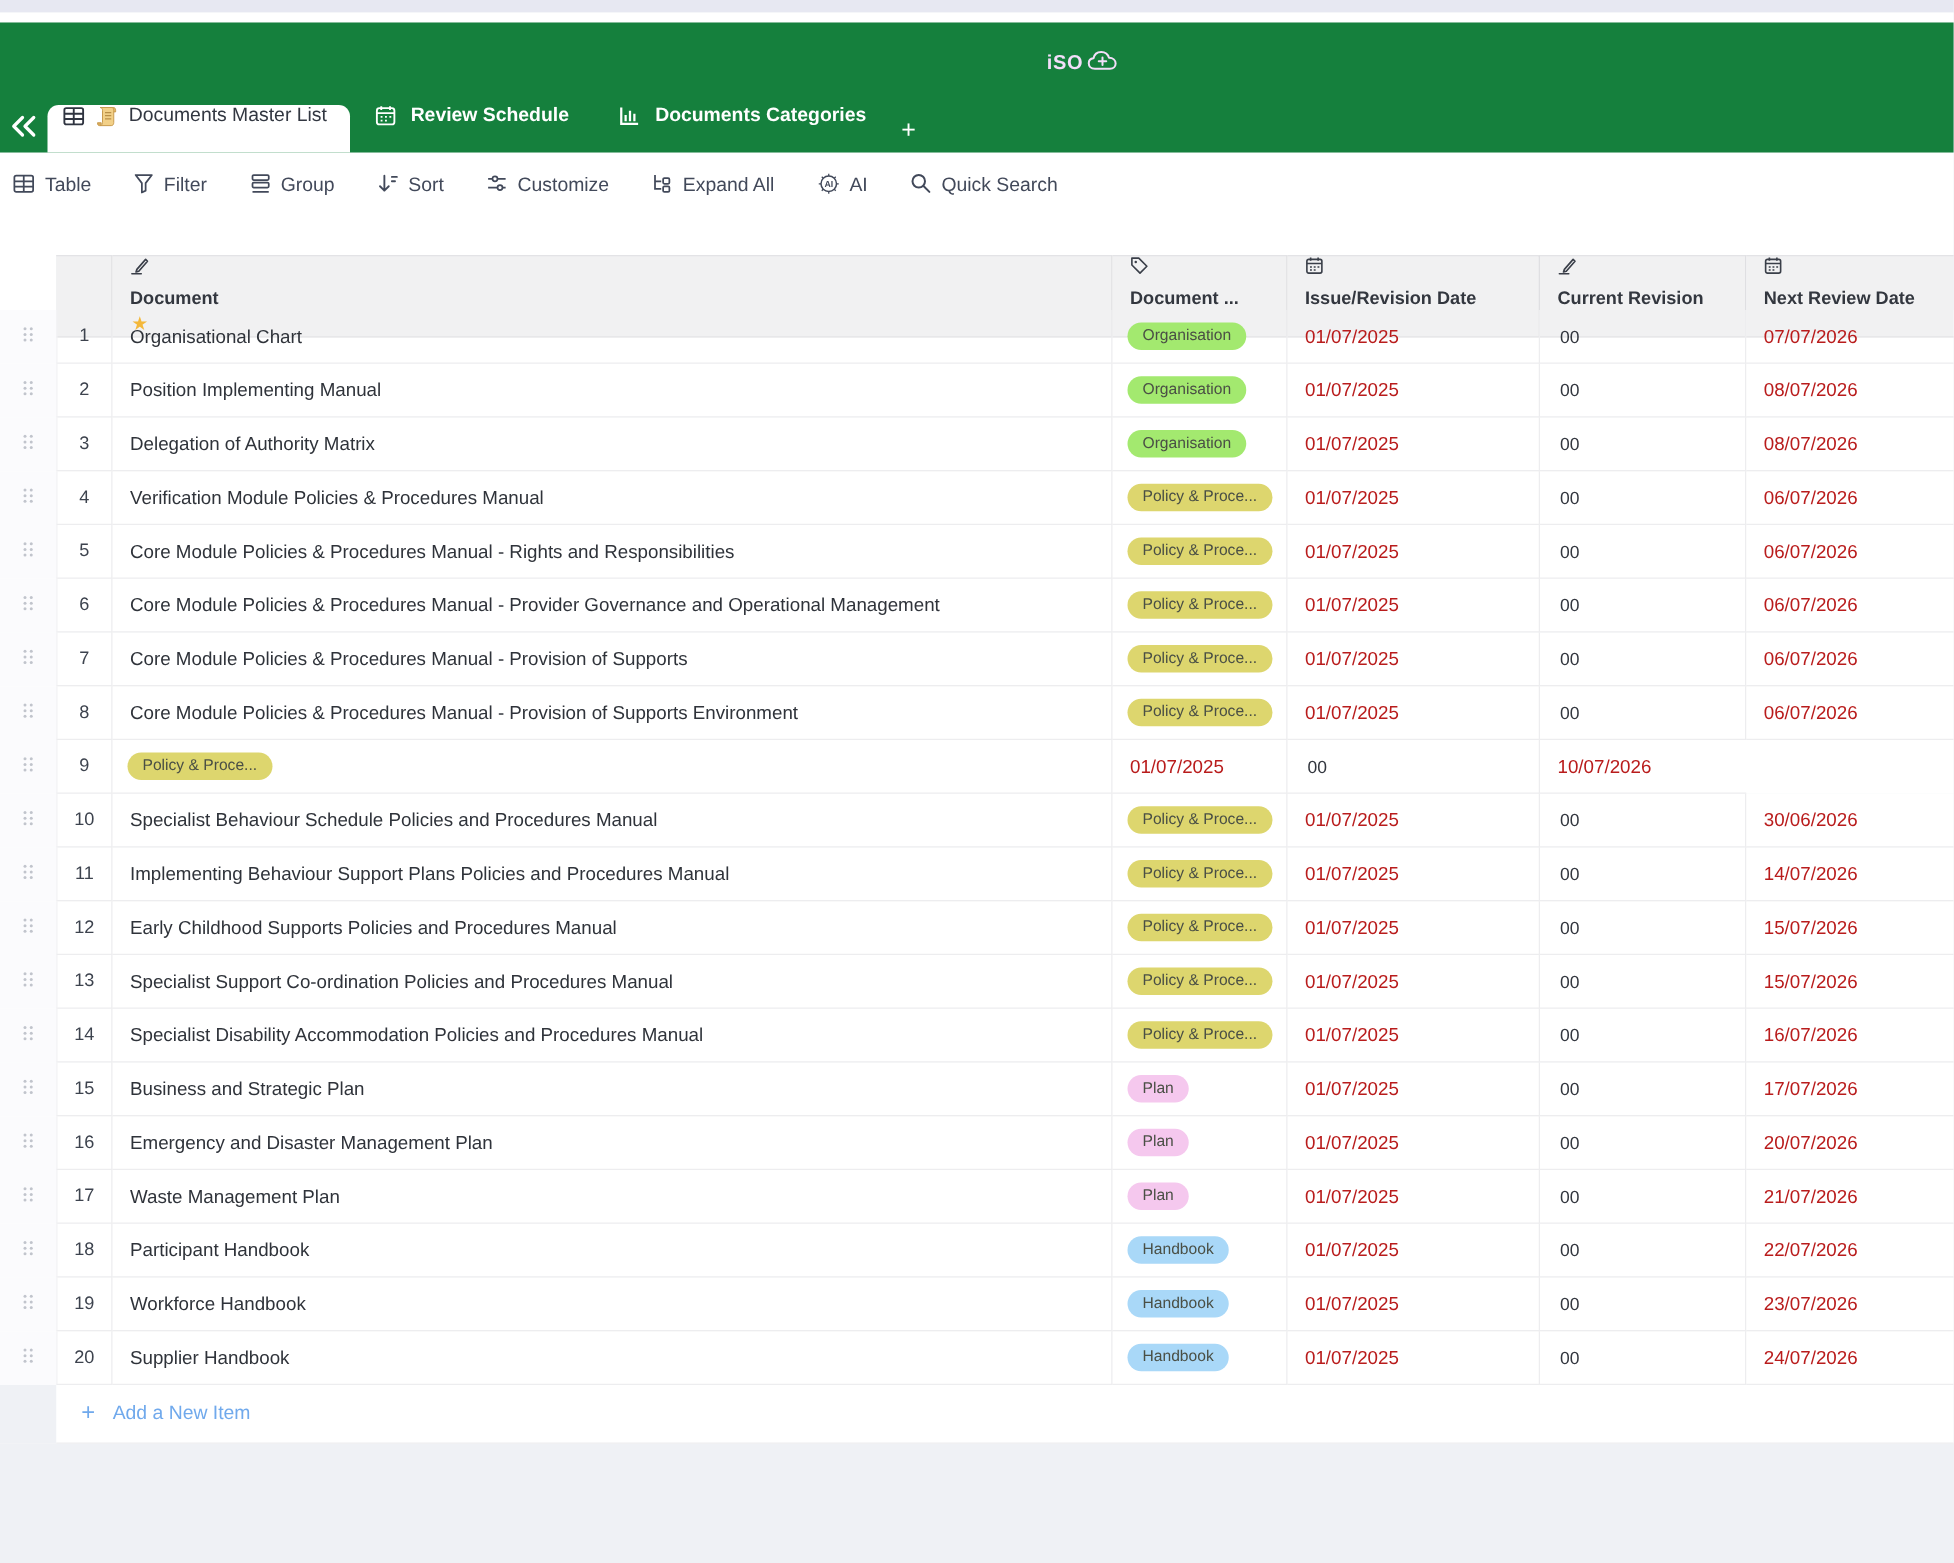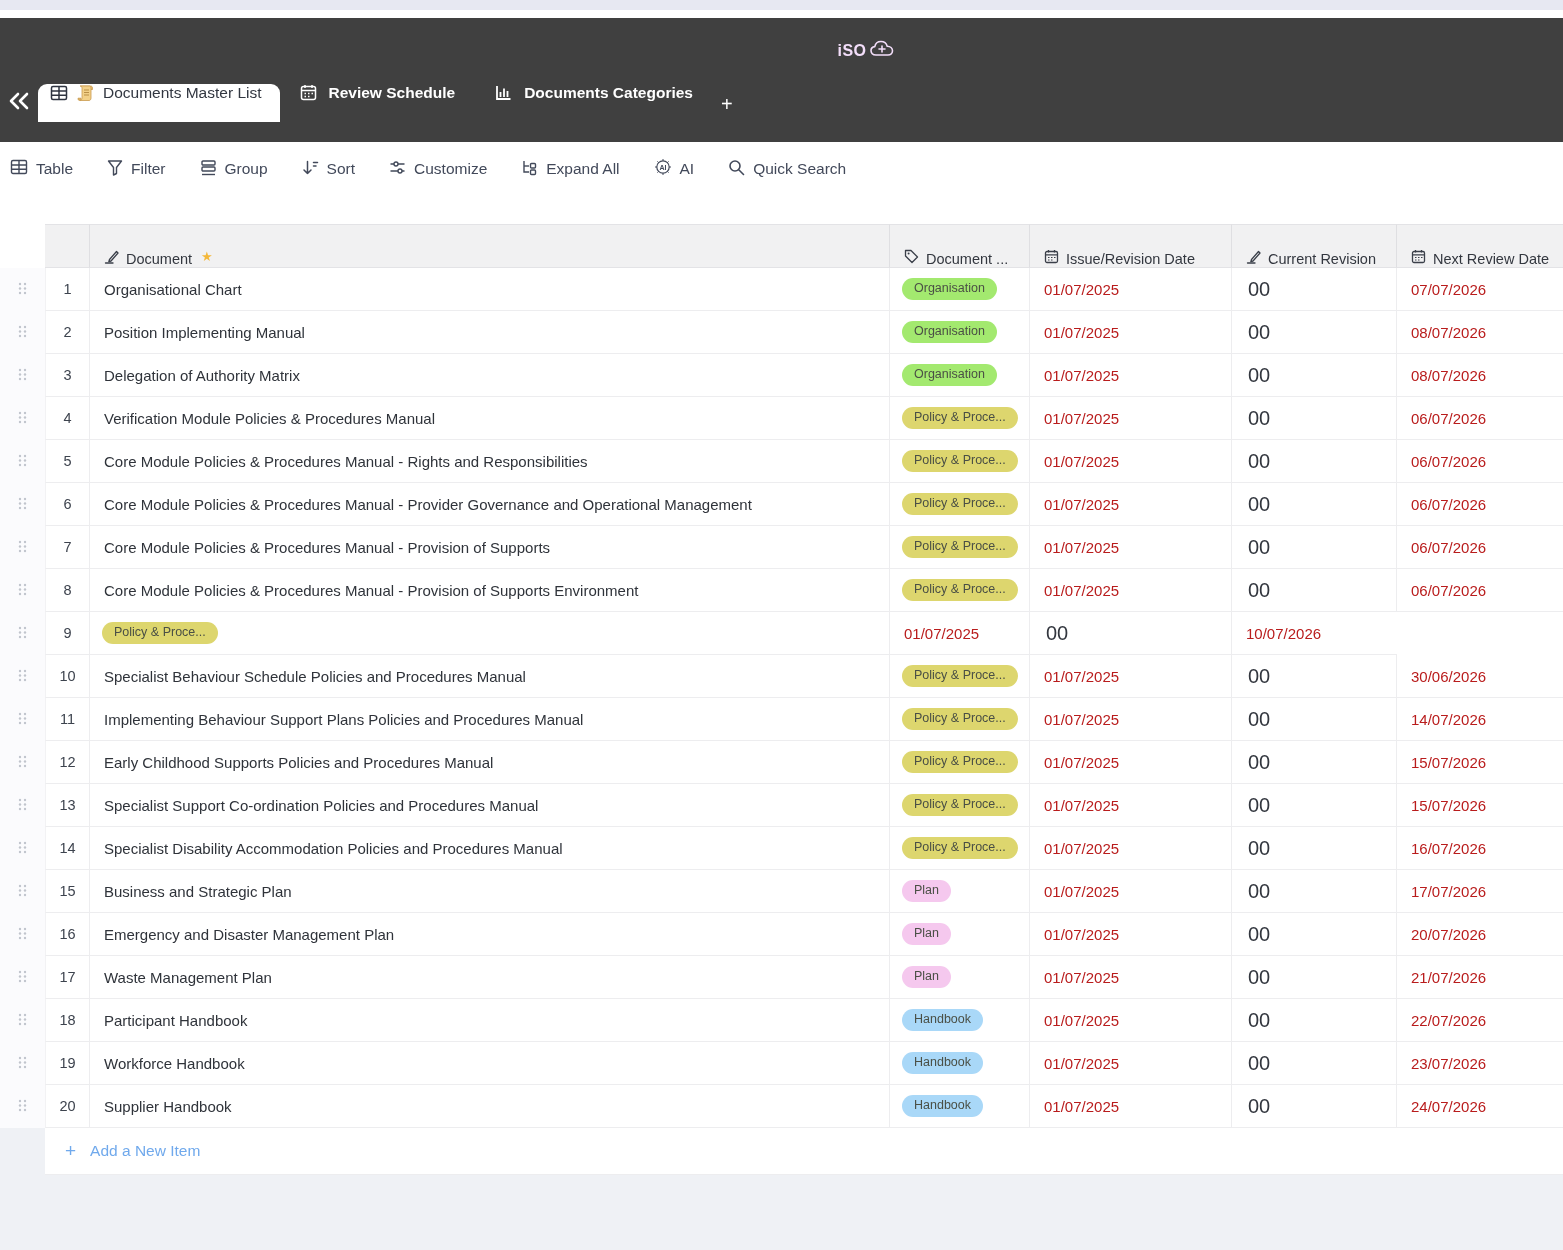--- a/index.html
+++ b/index.html
@@ -4,21 +4,21 @@
 <style>
   * { margin:0; padding:0; box-sizing:border-box; }
   html,body { width:1563px; height:1250px; overflow:hidden; }
   body { font-family:"Liberation Sans", sans-serif; background:#eff1f5; }
 
   
   .strip-lavender { height:10px; background:#e7e8f2; }
   .strip-white    { height:8px;  background:#ffffff; }
 
   
-  .app-header { height:124px; background:#404040; position:relative; }
+  .app-header { height:104px; background:#15803d; position:relative; }
   .logo-zone { height:66px; display:flex; align-items:center; justify-content:center; }
   .logo { display:flex; align-items:center; gap:1px; transform:translateX(86px); }
   .logo-text { color:#f3defa; font-size:16px; font-weight:700; letter-spacing:0.5px; }
 
   .tabbar { height:38px; display:flex; align-items:flex-end; }
   .collapse-btn { width:38px; height:38px; display:flex; align-items:center; justify-content:center; cursor:pointer; }
   .tab { display:flex; align-items:flex-start; gap:9px; height:38px; padding:0 20px; cursor:pointer; }
   .tab-active { background:#ffffff; border-radius:9px 9px 0 0; color:#323741; font-weight:500; padding:0 18px 0 12px; }
   .tab-active .tab-label { color:#323741; }
   .tab-inactive { color:#ffffff; font-weight:700;gap:12px; }
@@ -30,35 +30,35 @@
   .toolbar { height:54px; background:#ffffff; display:flex; align-items:center; padding-left:10px; gap:34px; }
   .tool-item { display:flex; align-items:center; gap:8px; color:#42495a; font-size:15.5px; cursor:pointer; }
   .tool-item svg { flex:0 0 auto; }
 
   .white-gap { height:28px; background:#ffffff; }
 
   
   .grid-row { display:grid; grid-template-columns:45px 45px 800px 140px 202px 165px 1fr; }
 
   .thead { height:44px; }
-  .thead .cell { background:#f1f1f2; border-top:1px solid #e3e3e6; border-bottom:1px solid #e3e3e6; border-right:1px solid #dfdfe2; display:flex; align-items:flex-end; gap:7px; padding-left:14px; font-size:14.5px; color:#33373f; font-weight:400; }
+  .thead .cell { background:#f1f1f2; border-top:1px solid #e3e3e6; border-bottom:1px solid #e3e3e6; border-right:1px solid #dfdfe2; display:flex; align-items:flex-start; gap:7px; padding-left:14px; font-size:14.5px; color:#33373f; font-weight:700;flex-direction:column; }
   .thead .gutter { background:#ffffff; border:none; }
   .thead .cell:last-child { border-right:none; }
   .req-star { color:#f4b83a; font-size:13px; margin-left:2px; transform:translateY(-3px); }
 
   .trow { height:43px; background:#ffffff; }
   .trow .cell { border-bottom:1px solid #ededef; border-right:1px solid #ededef; display:flex; align-items:center; overflow:hidden; white-space:nowrap; }
   .trow .cell:last-child { border-right:none; }
   .gutter { background:#fbfbfd; border:none !important; display:flex; align-items:center; justify-content:center; }
   .drag-handle { cursor:grab; opacity:0.85; }
   .c-num { justify-content:center; font-size:14.5px; color:#3d434e; border-left:1px solid #f2f2f4; }
   .c-doc { padding-left:14px; font-size:15px; color:#2f333a; }
   .c-cat { padding-left:12px; }
   .c-issue, .c-next { padding-left:14px; font-size:15px; color:#b91c1c; }
-  .c-rev { padding-left:16px; font-size:20px; color:#33373f; }
+  .c-rev { padding-left:16px; font-size:14px; color:#33373f; }
 
   .badge { display:inline-block; padding:4px 12px; border-radius:11px; font-size:12.5px; color:#4a4f45; line-height:1.1; max-width:118px; overflow:hidden; white-space:nowrap; }
 
   .add-row { height:47px; background:#ffffff; display:grid; grid-template-columns:45px 1fr; }
   .add-row .gutter { background:#eff1f5; }
   .add-inner { border-bottom:1px solid #ededef; display:flex; align-items:center; gap:14px; padding-left:20px; cursor:pointer; }
   .add-plus { color:#70a9ec; font-size:19px; font-weight:400; }
   .add-label { color:#70a9ec; font-size:15.5px; }
 
   .below-bg { background:#eff1f5; height:95px; }

